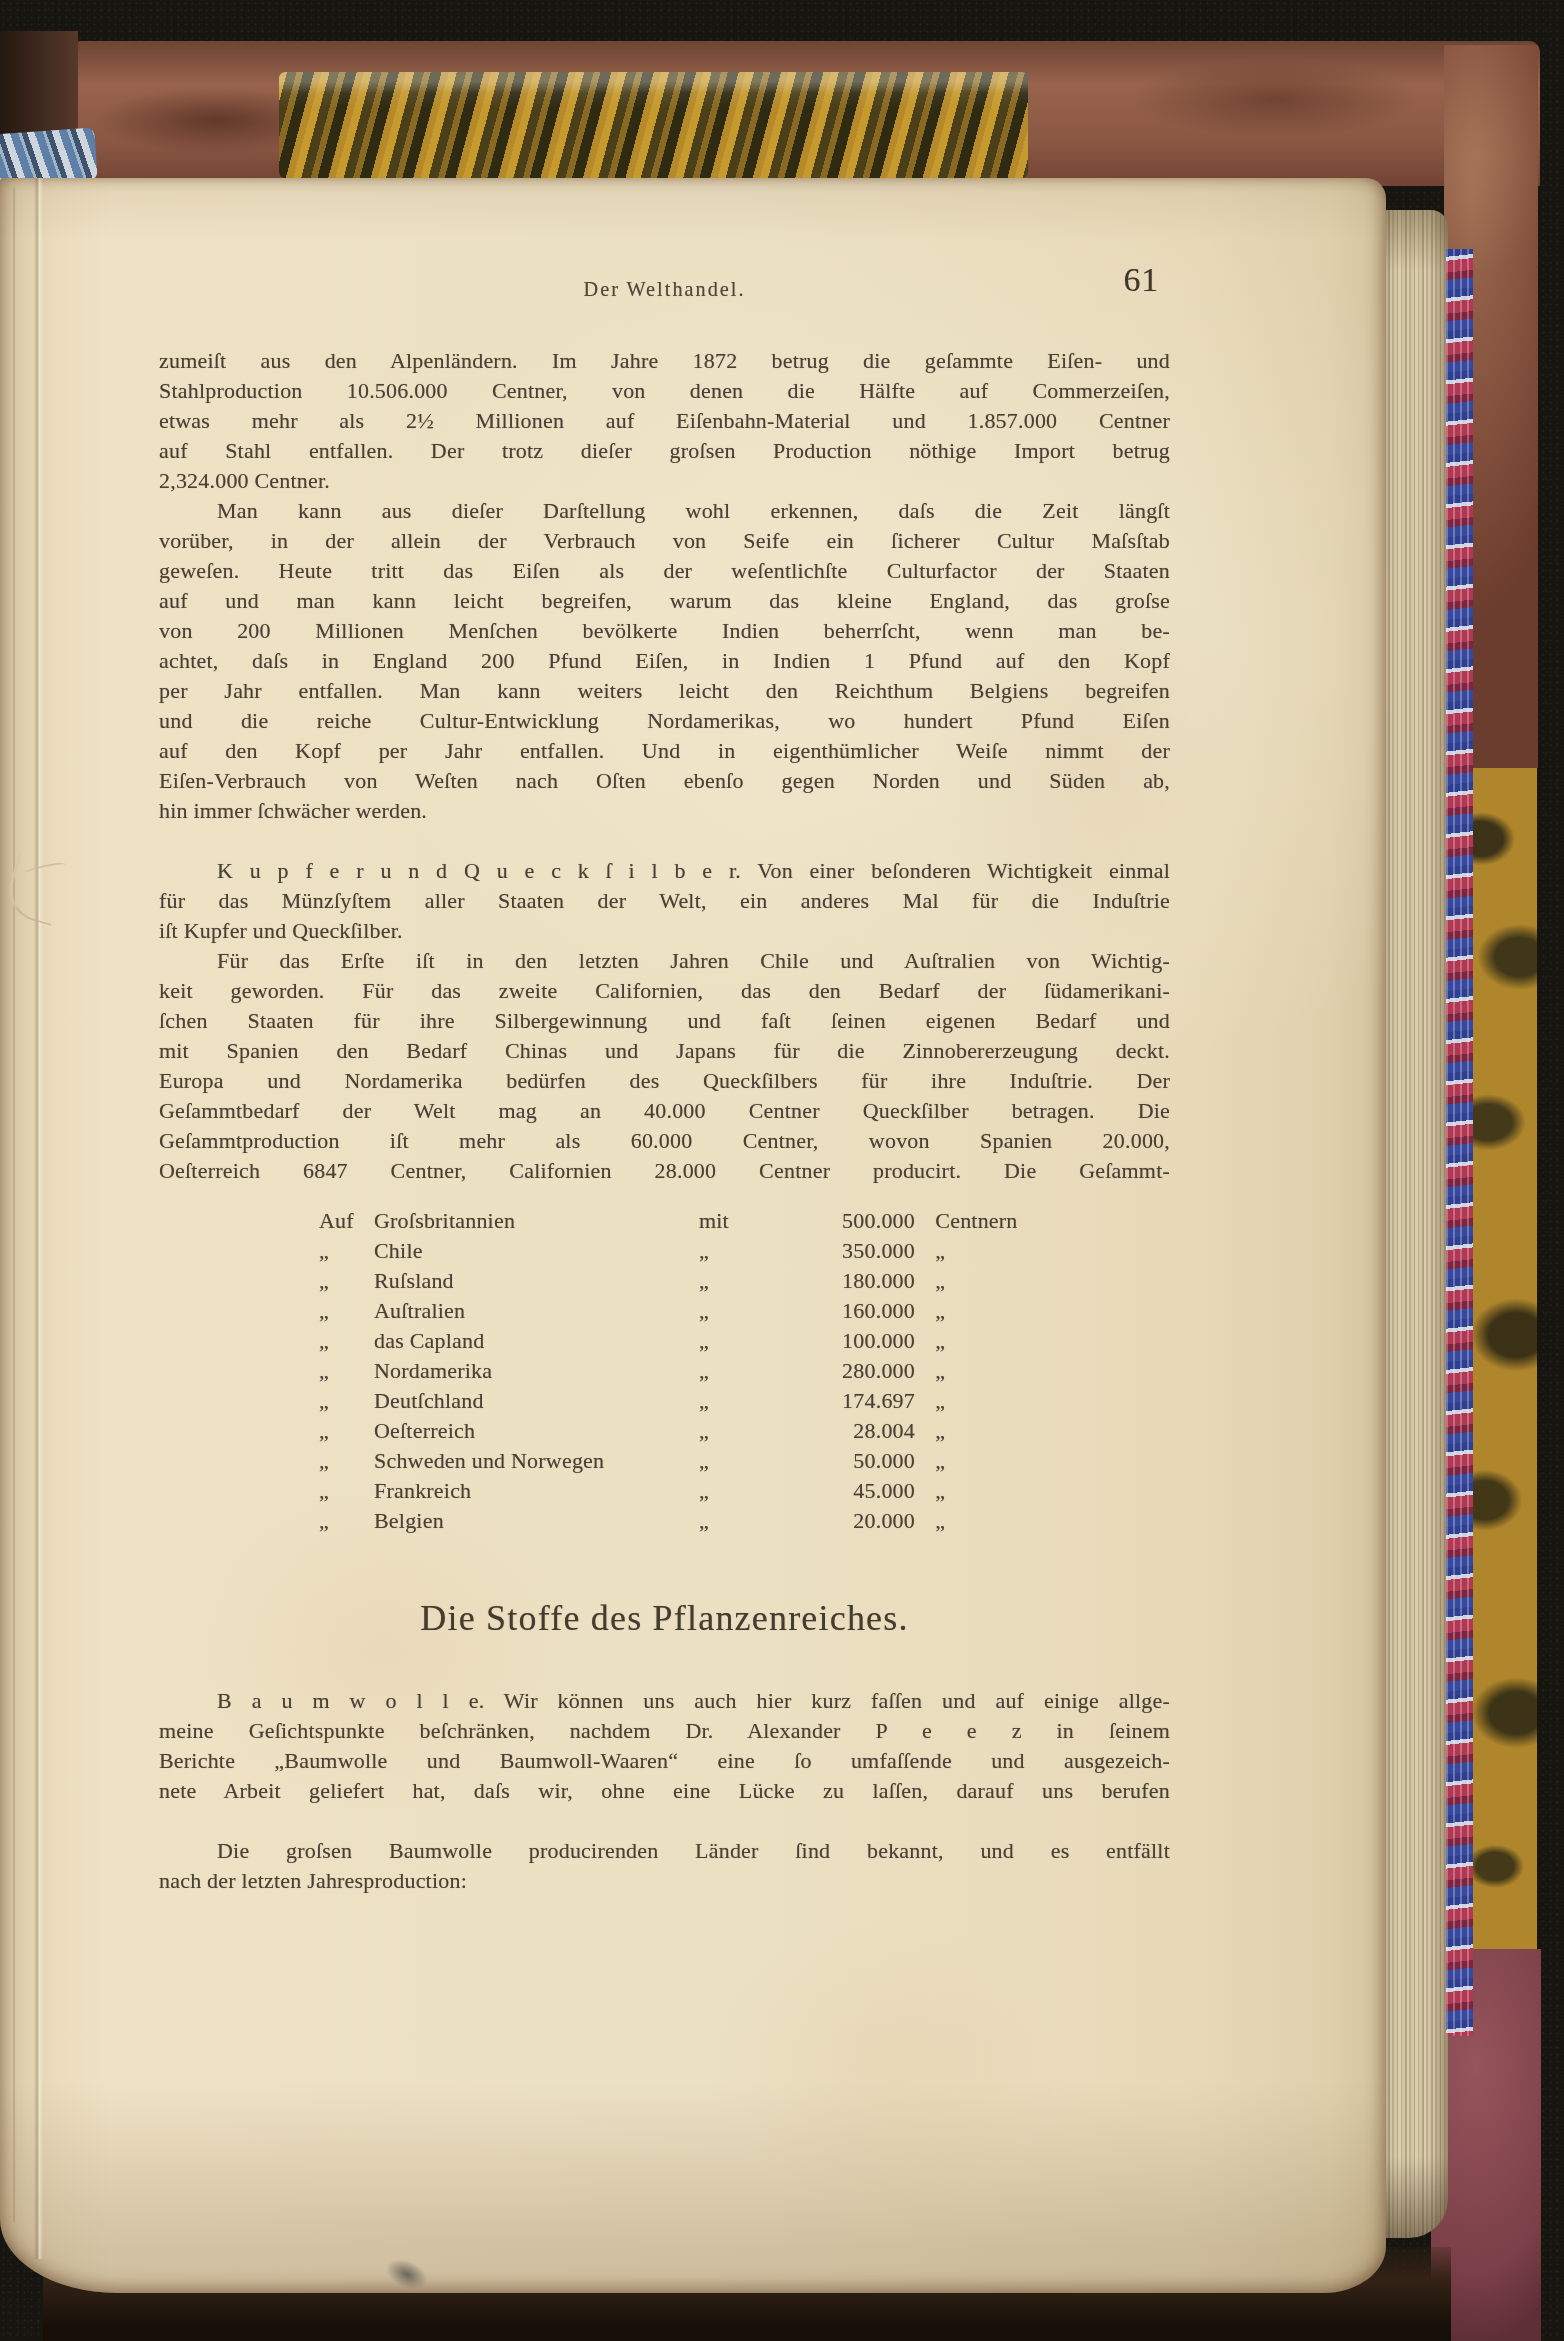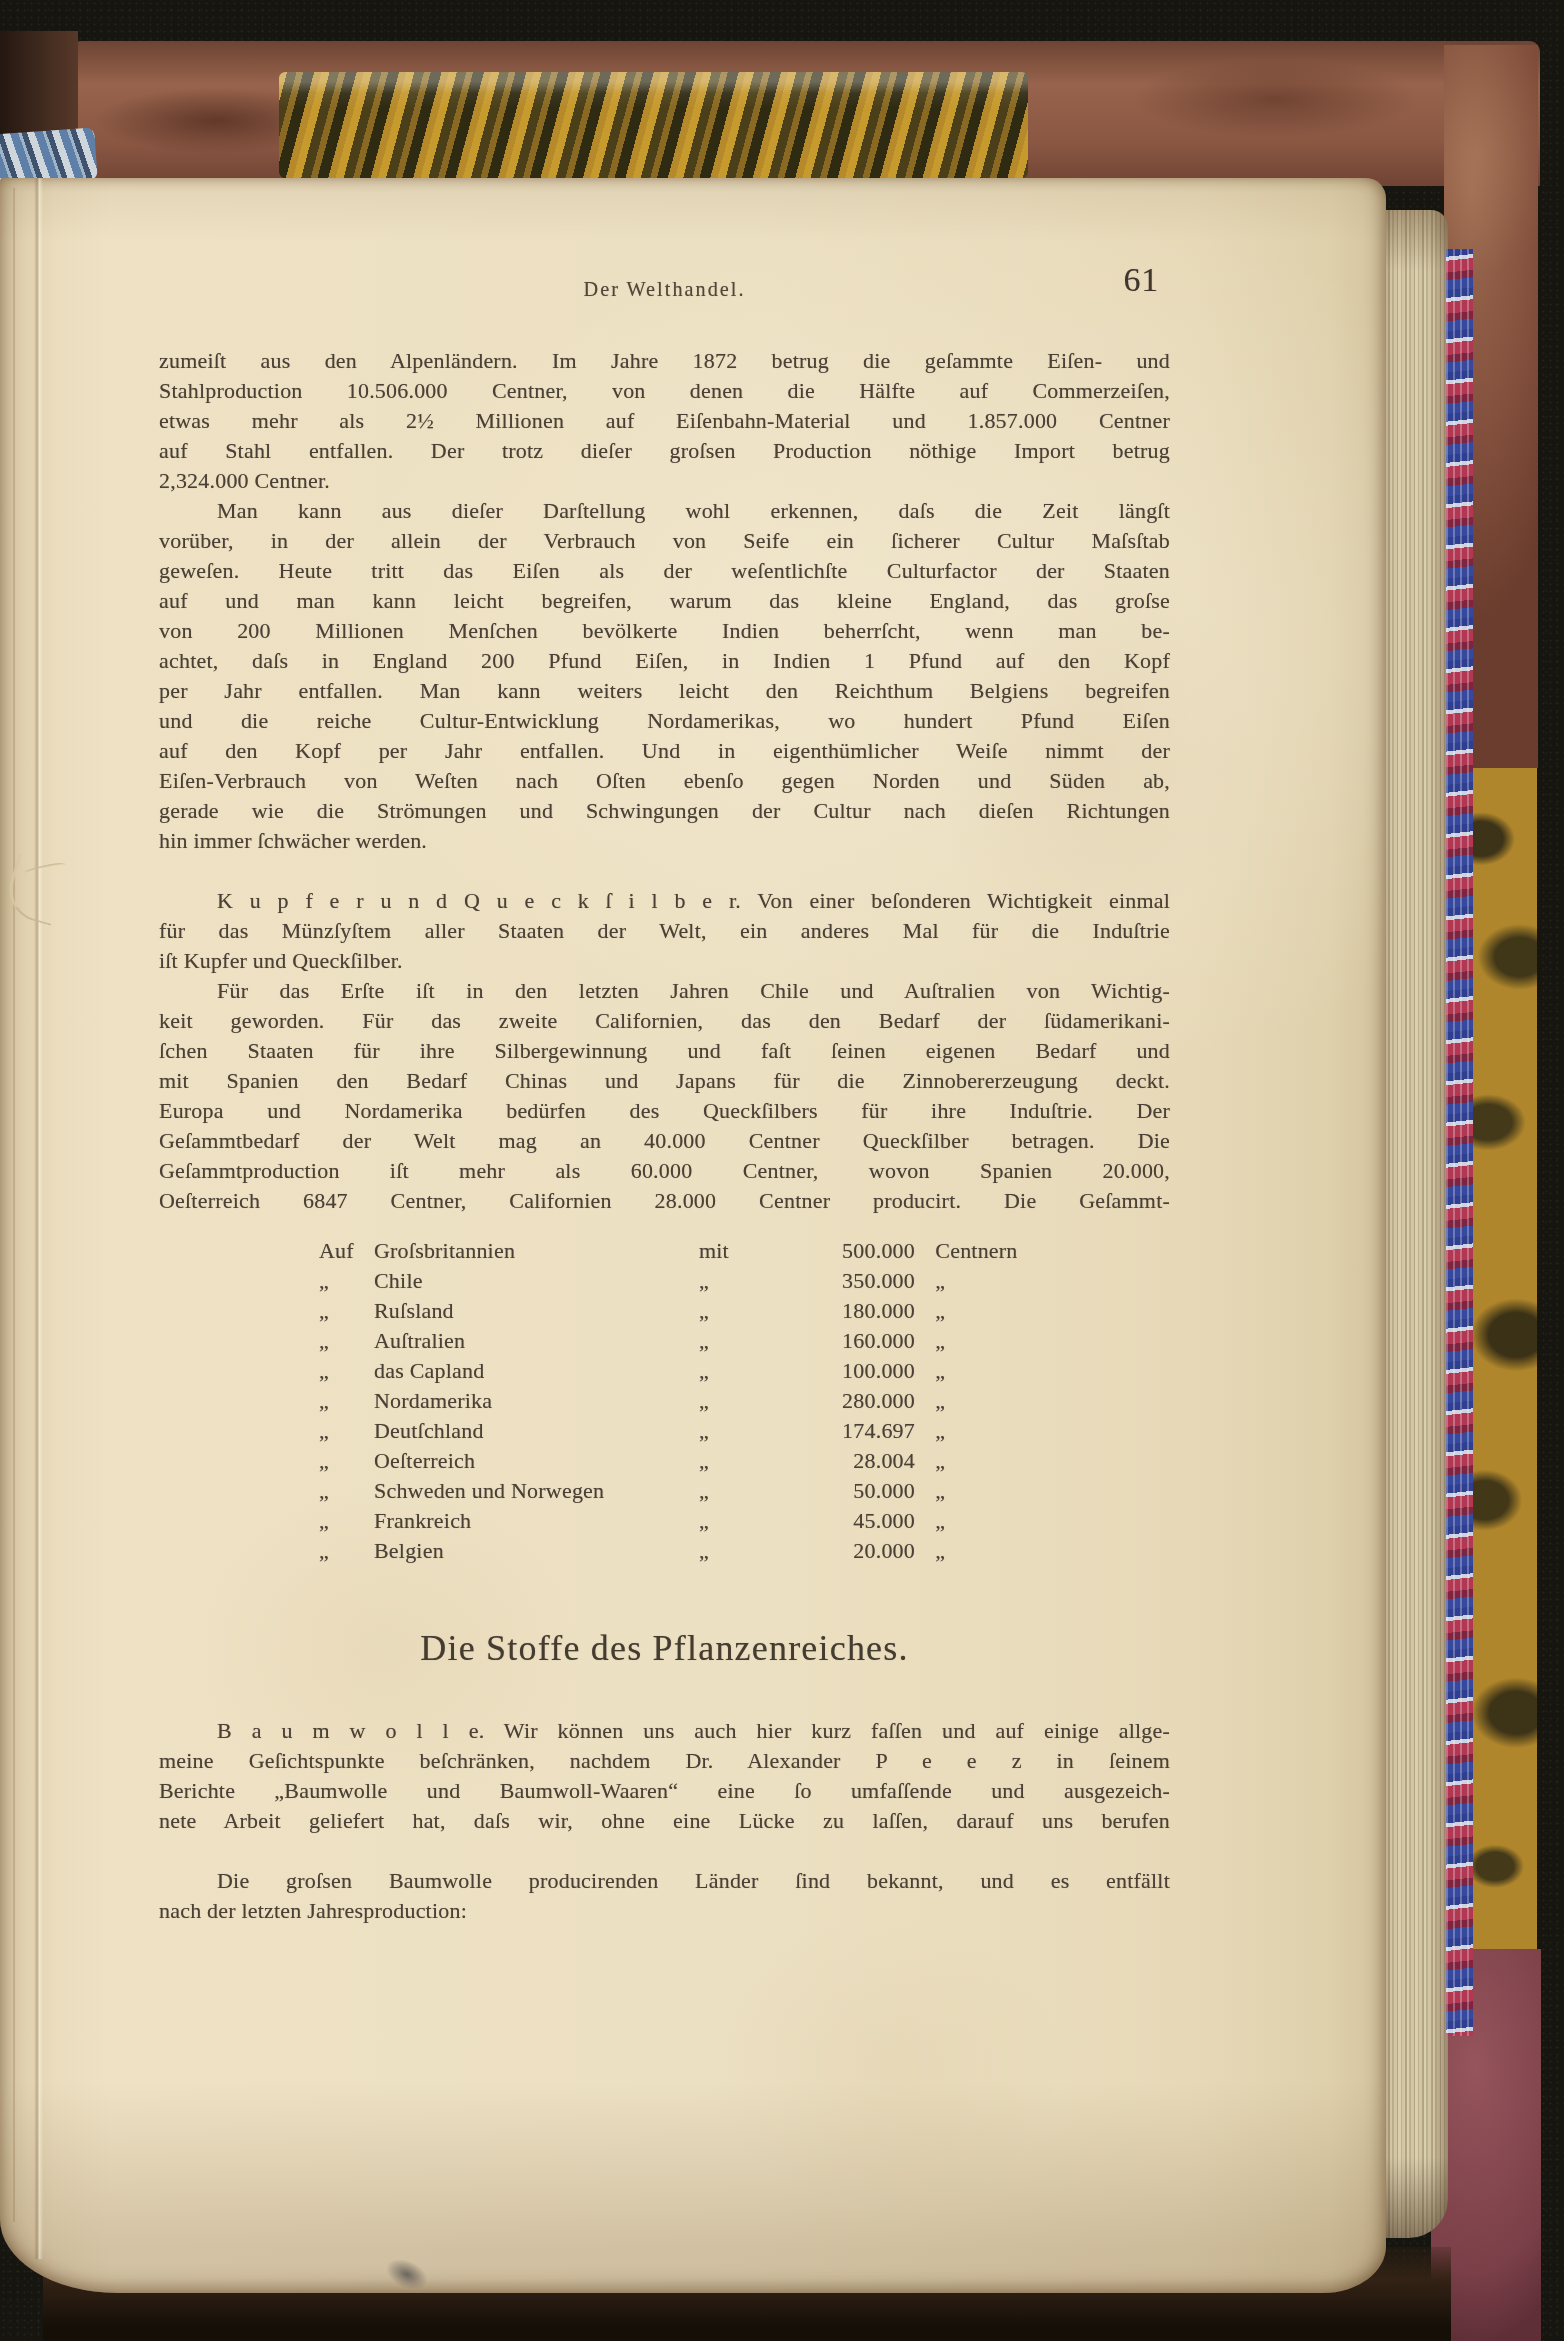--- a/index.html
+++ b/index.html
@@ -147,21 +147,20 @@
           <div class="line">Man kann aus dieſer Darſtellung wohl erkennen, daſs die Zeit längſt</div>
           <div class="line">vorüber, in der allein der Verbrauch von Seife ein ſicherer Cultur Maſsſtab</div>
           <div class="line">geweſen. Heute tritt das Eiſen als der weſentlichſte Culturfactor der Staaten</div>
           <div class="line">auf und man kann leicht begreifen, warum das kleine England, das groſse</div>
           <div class="line">von 200 Millionen Menſchen bevölkerte Indien beherrſcht, wenn man be-</div>
           <div class="line">achtet, daſs in England 200 Pfund Eiſen, in Indien 1 Pfund auf den Kopf</div>
           <div class="line">per Jahr entfallen. Man kann weiters leicht den Reichthum Belgiens begreifen</div>
           <div class="line">und die reiche Cultur-Entwicklung Nordamerikas, wo hundert Pfund Eiſen</div>
           <div class="line">auf den Kopf per Jahr entfallen. Und in eigenthümlicher Weiſe nimmt der</div>
           <div class="line">Eiſen-Verbrauch von Weſten nach Oſten ebenſo gegen Norden und Süden ab,</div>
-          <div class="line">gerade wie die Strömungen und Schwingungen der Cultur nach dieſen Richtungen</div>
           <div class="line pl">hin immer ſchwächer werden.</div>
         </div>
         <div class="para ind gap">
           <div class="line">K u p f e r  u n d  Q u e c k ſ i l b e r. Von einer beſonderen Wichtigkeit einmal</div>
           <div class="line">für das Münzſyſtem aller Staaten der Welt, ein anderes Mal für die Induſtrie</div>
           <div class="line pl">iſt Kupfer und Queckſilber.</div>
         </div>
         <div class="para ind">
           <div class="line">Für das Erſte iſt in den letzten Jahren Chile und Auſtralien von Wichtig-</div>
           <div class="line">keit geworden. Für das zweite Californien, das den Bedarf der ſüdamerikani-</div>

